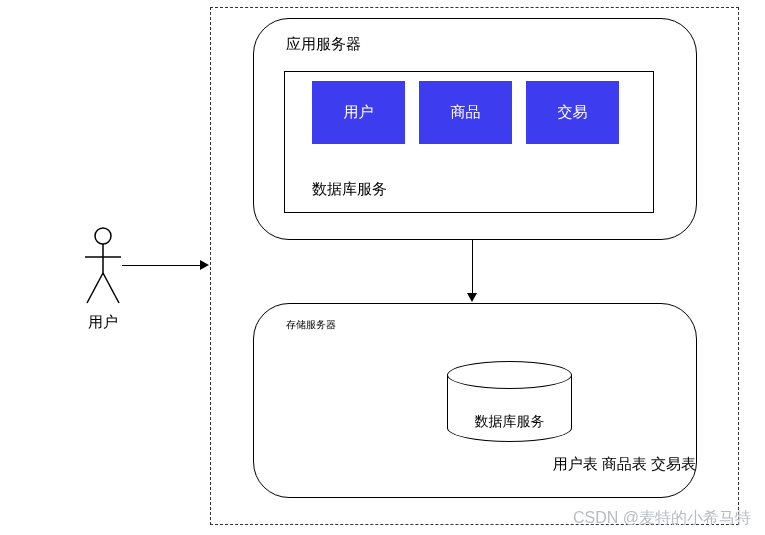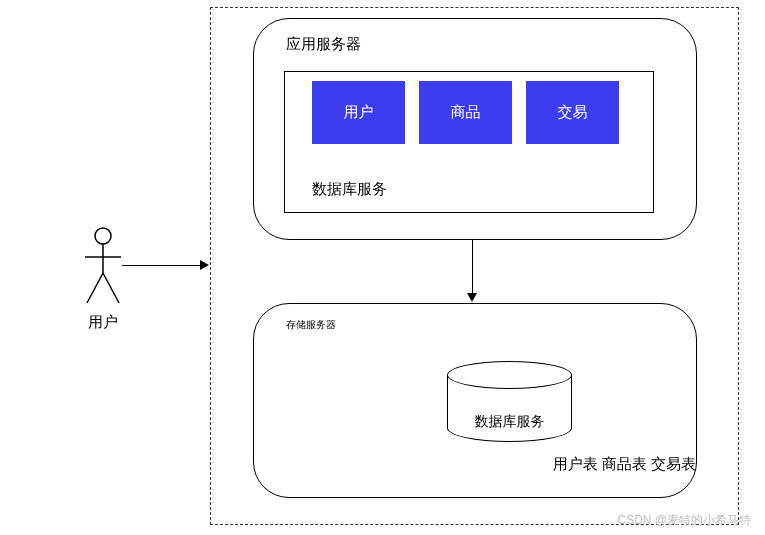--- a/index.html
+++ b/index.html
@@ -162,21 +162,21 @@
     width: 0; height: 0;
     border-top: 5px solid transparent;
     border-bottom: 5px solid transparent;
     border-left: 9px solid var(--line);
   }
 
   
   .watermark {
     position: absolute;
     right: 14px; bottom: 6px;
-    font-size: 12px;
+    font-size: 16px;
     color: var(--watermark);
     margin-left: 16px;
   }
 </style>
 </head>
 <body>
 
 <div class="canvas">
 
   <div class="outer-dashed"></div>

